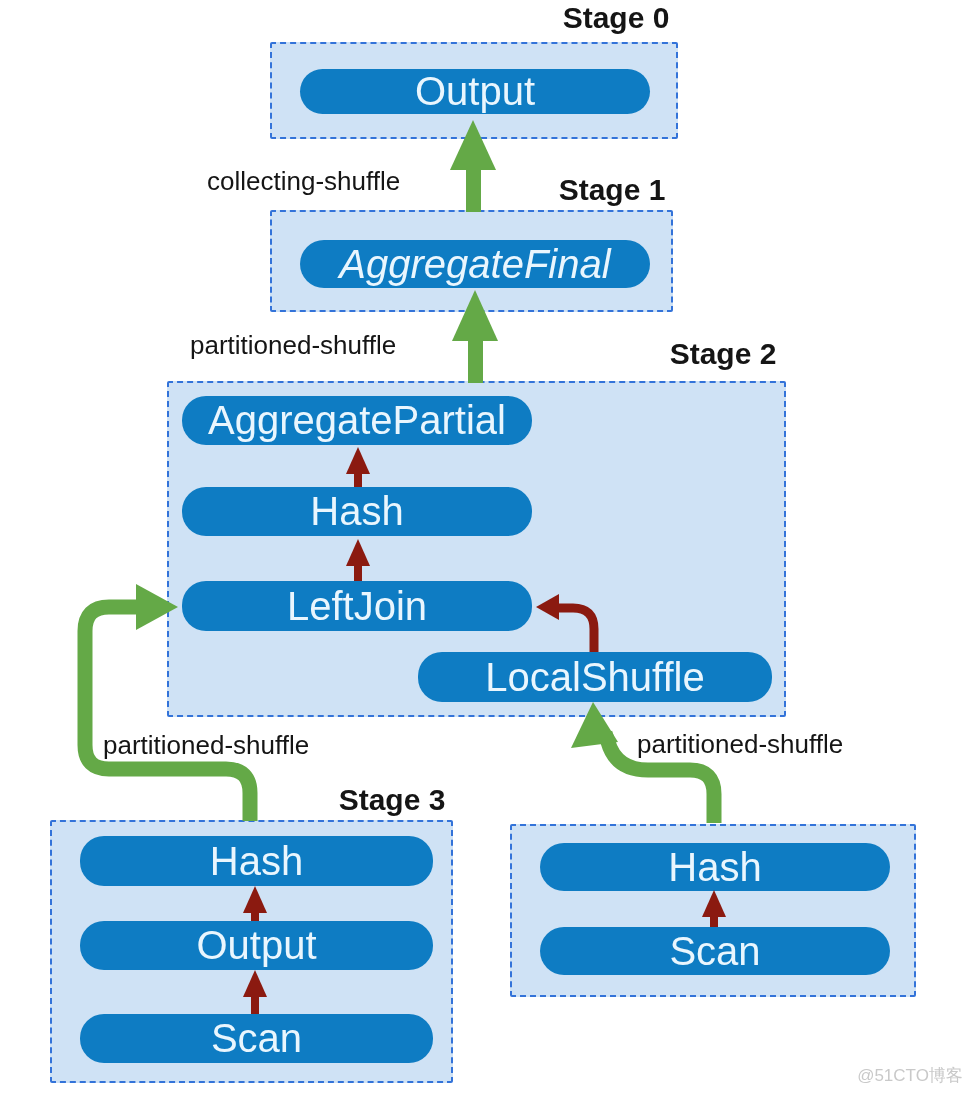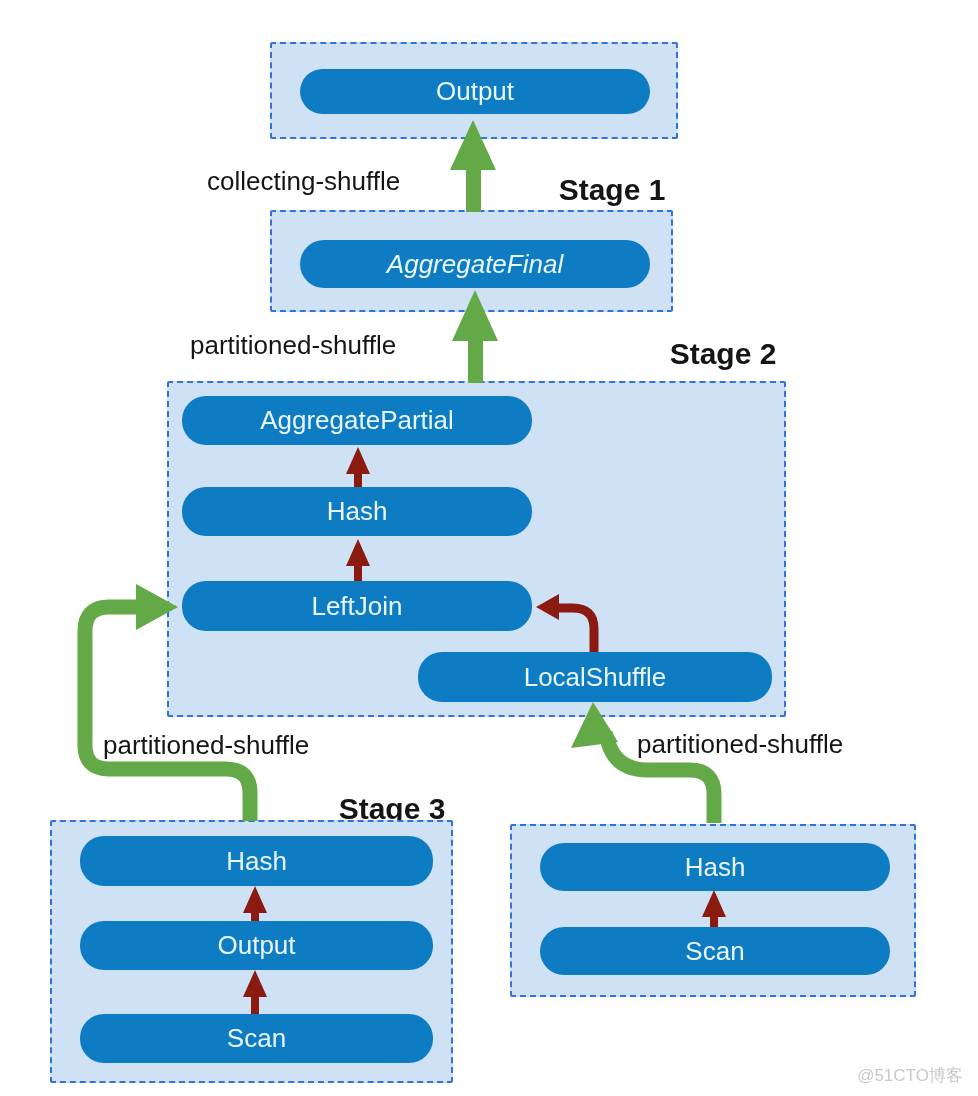--- a/index.html
+++ b/index.html
@@ -34,21 +34,21 @@
     color:var(--label);
     text-align:center;
     white-space:nowrap;
     line-height:32px;
   }
   .pill{
     position:absolute;
     background:var(--node-fill);
     border-radius:24px;
     color:var(--node-text);
-    font-size:26px;
+    font-size:40px;
     display:flex;
     align-items:center;
     justify-content:center;
     white-space:nowrap;
     box-sizing:border-box;
   }
   .edge-label{
     position:absolute;
     font-size:26px;
     color:var(--label);
@@ -71,35 +71,36 @@
   .green-stroke{stroke:var(--green);stroke-width:15;fill:none;}
   .green-fill{fill:var(--green);}
   .red-stroke{stroke:var(--red);stroke-width:9;fill:none;}
   .red-fill{fill:var(--red);}
 </style>
 </head>
 <body>
 
 <div id="canvas">
 
+  <div class="stage-label" style="left:546px;top:2px;width:140px;">Stage 0</div>
   <div class="stage-box" style="left:270px;top:42px;width:408px;height:97px;"></div>
   <div class="pill" style="left:300px;top:69px;width:350px;height:45px;">Output</div>
 
   <div class="stage-label" style="left:542px;top:174px;width:140px;">Stage 1</div>
   <div class="stage-box" style="left:270px;top:210px;width:403px;height:102px;"></div>
   <div class="pill" style="left:300px;top:240px;width:350px;height:48px;font-style:italic;">AggregateFinal</div>
 
   <div class="stage-label" style="left:653px;top:338px;width:140px;">Stage 2</div>
   <div class="stage-box" style="left:167px;top:381px;width:619px;height:336px;"></div>
   <div class="pill" style="left:182px;top:396px;width:350px;height:49px;">AggregatePartial</div>
   <div class="pill" style="left:182px;top:487px;width:350px;height:49px;">Hash</div>
   <div class="pill" style="left:418px;top:652px;width:354px;height:50px;">LocalShuffle</div>
   <div class="pill" style="left:182px;top:581px;width:350px;height:50px;">LeftJoin</div>
 
-  <div class="stage-label" style="left:322px;top:784px;width:140px;margin-top:9px;">Stage 3</div>
+  <div class="stage-label" style="left:322px;top:784px;width:140px;">Stage 3</div>
   <div class="stage-box" style="left:50px;top:820px;width:403px;height:263px;"></div>
   <div class="pill" style="left:80px;top:836px;width:353px;height:50px;">Hash</div>
   <div class="pill" style="left:80px;top:921px;width:353px;height:49px;">Output</div>
   <div class="pill" style="left:80px;top:1014px;width:353px;height:49px;">Scan</div>
 
   <div class="stage-box" style="left:510px;top:824px;width:406px;height:173px;"></div>
   <div class="pill" style="left:540px;top:843px;width:350px;height:48px;">Hash</div>
   <div class="pill" style="left:540px;top:927px;width:350px;height:48px;">Scan</div>
 
   <div class="edge-label right" style="left:207px;top:167px;width:240px;">collecting-shuffle</div>

